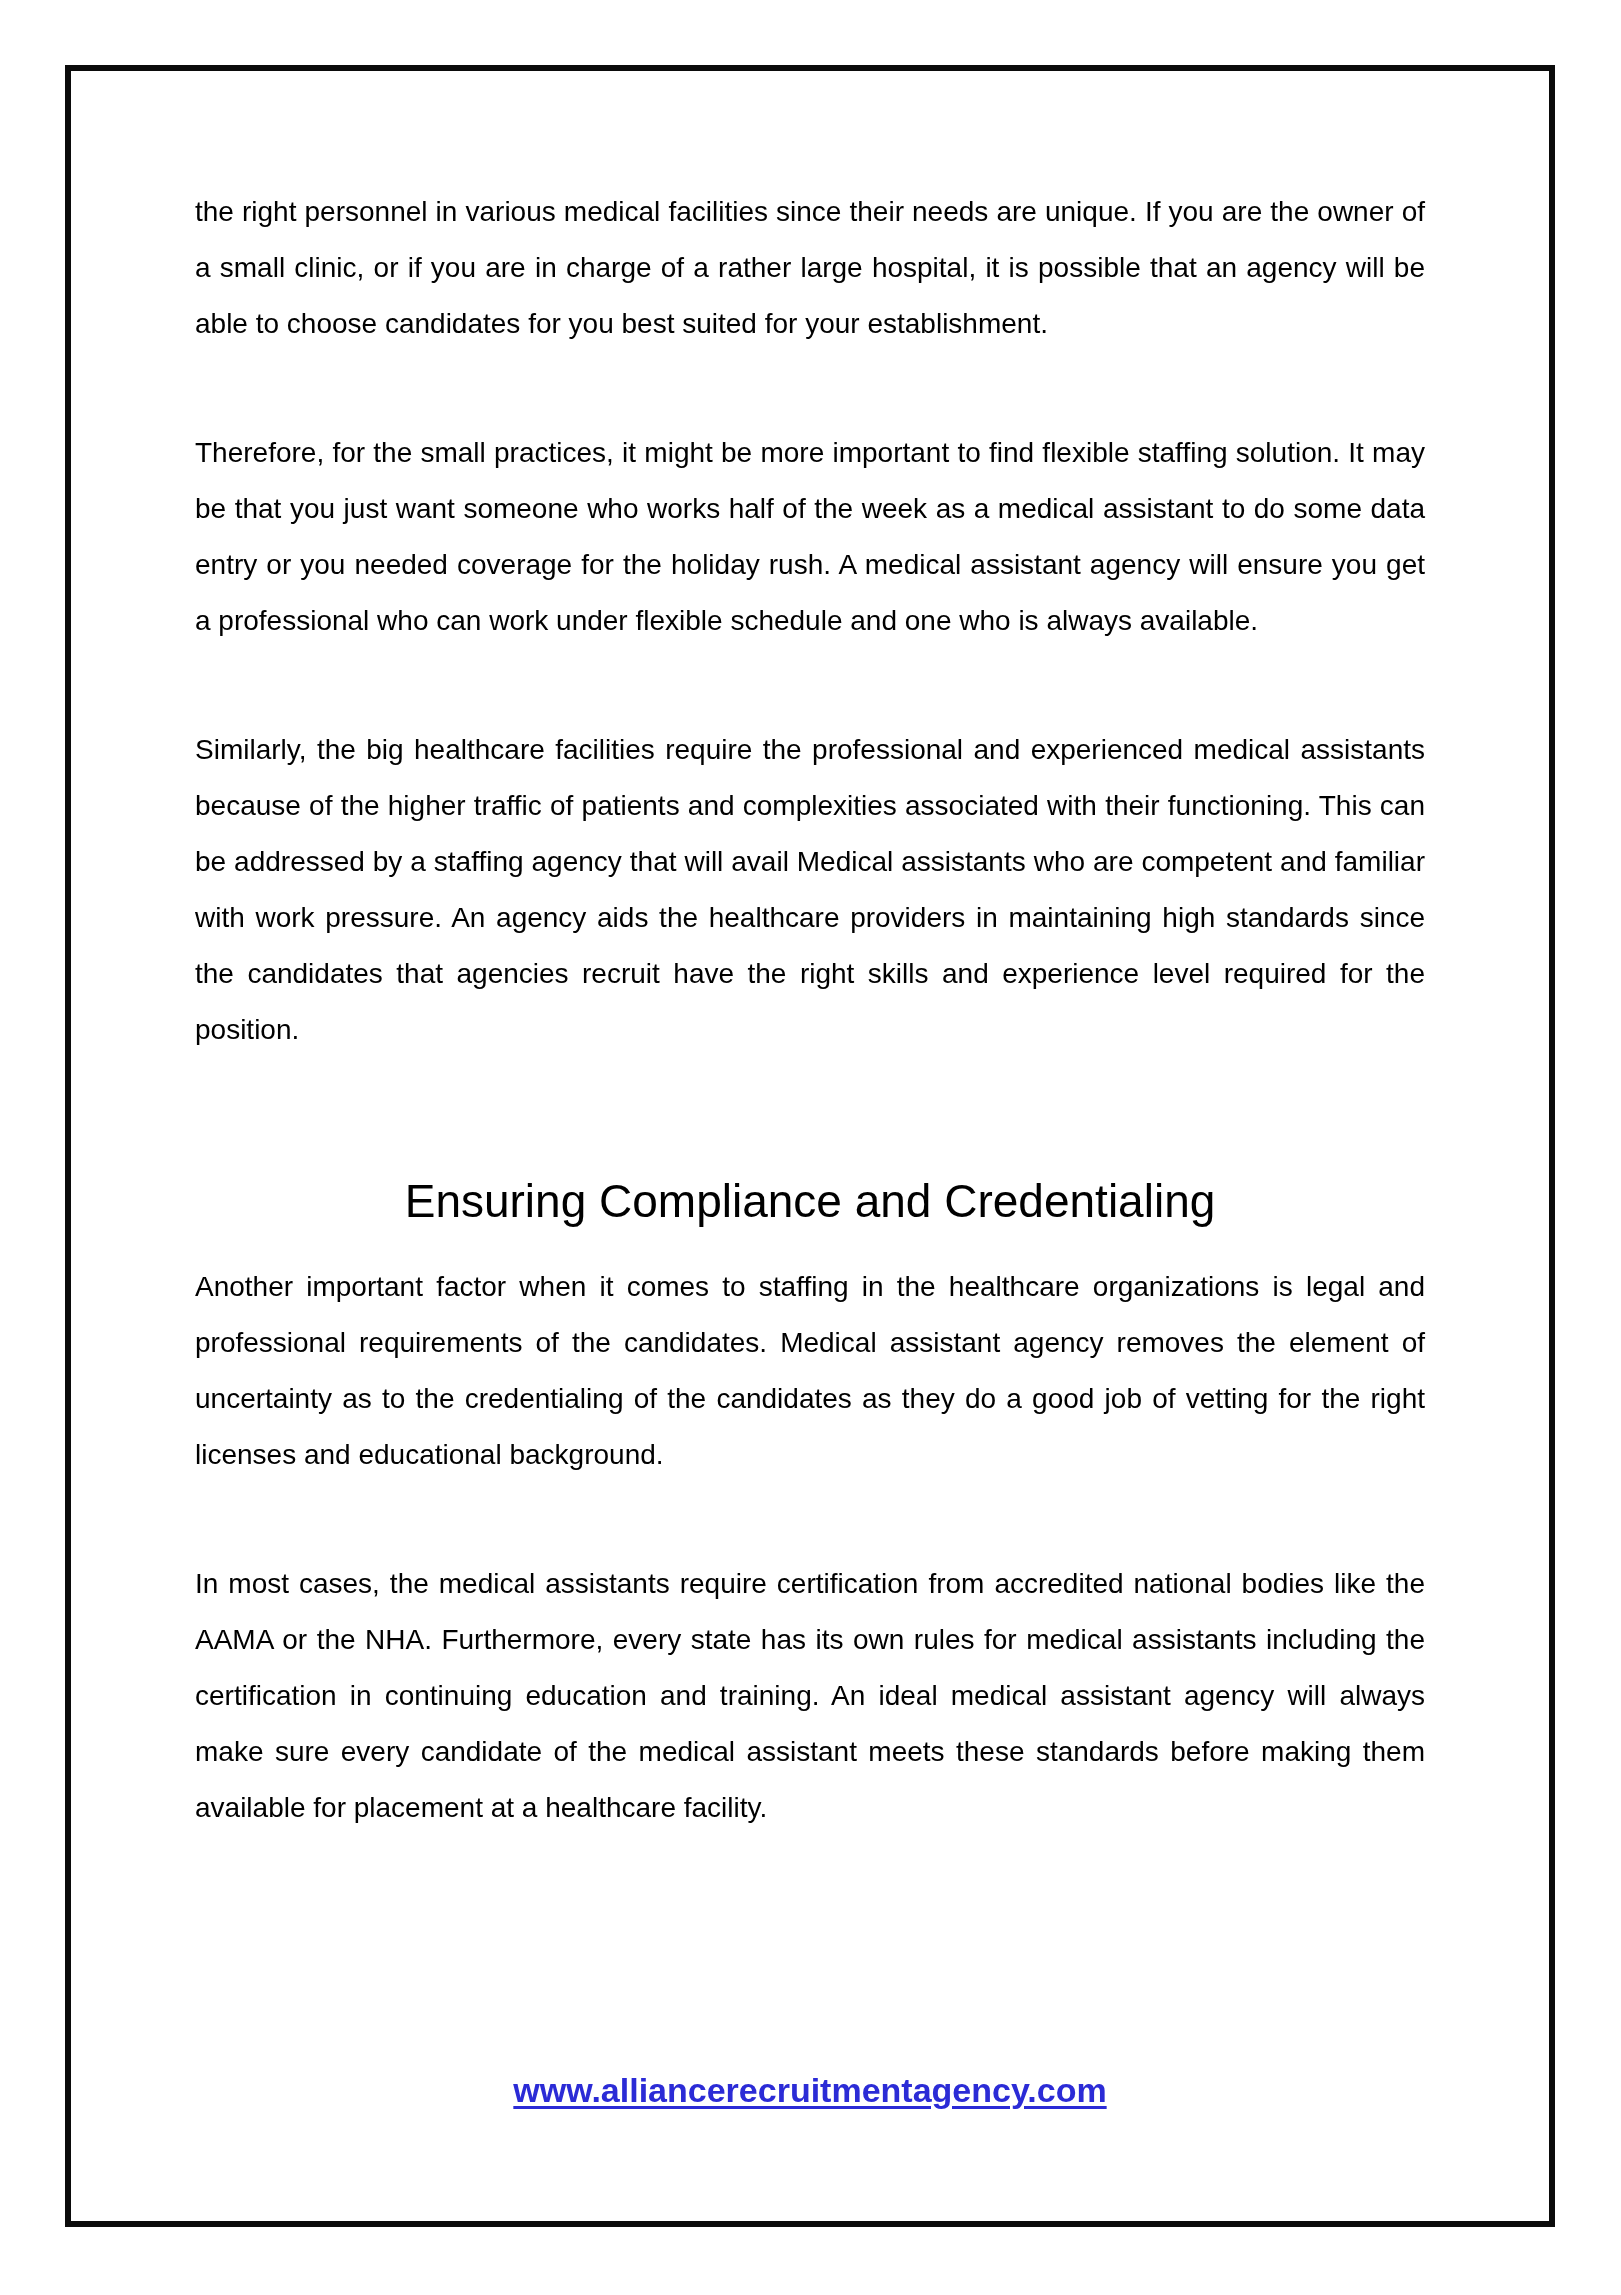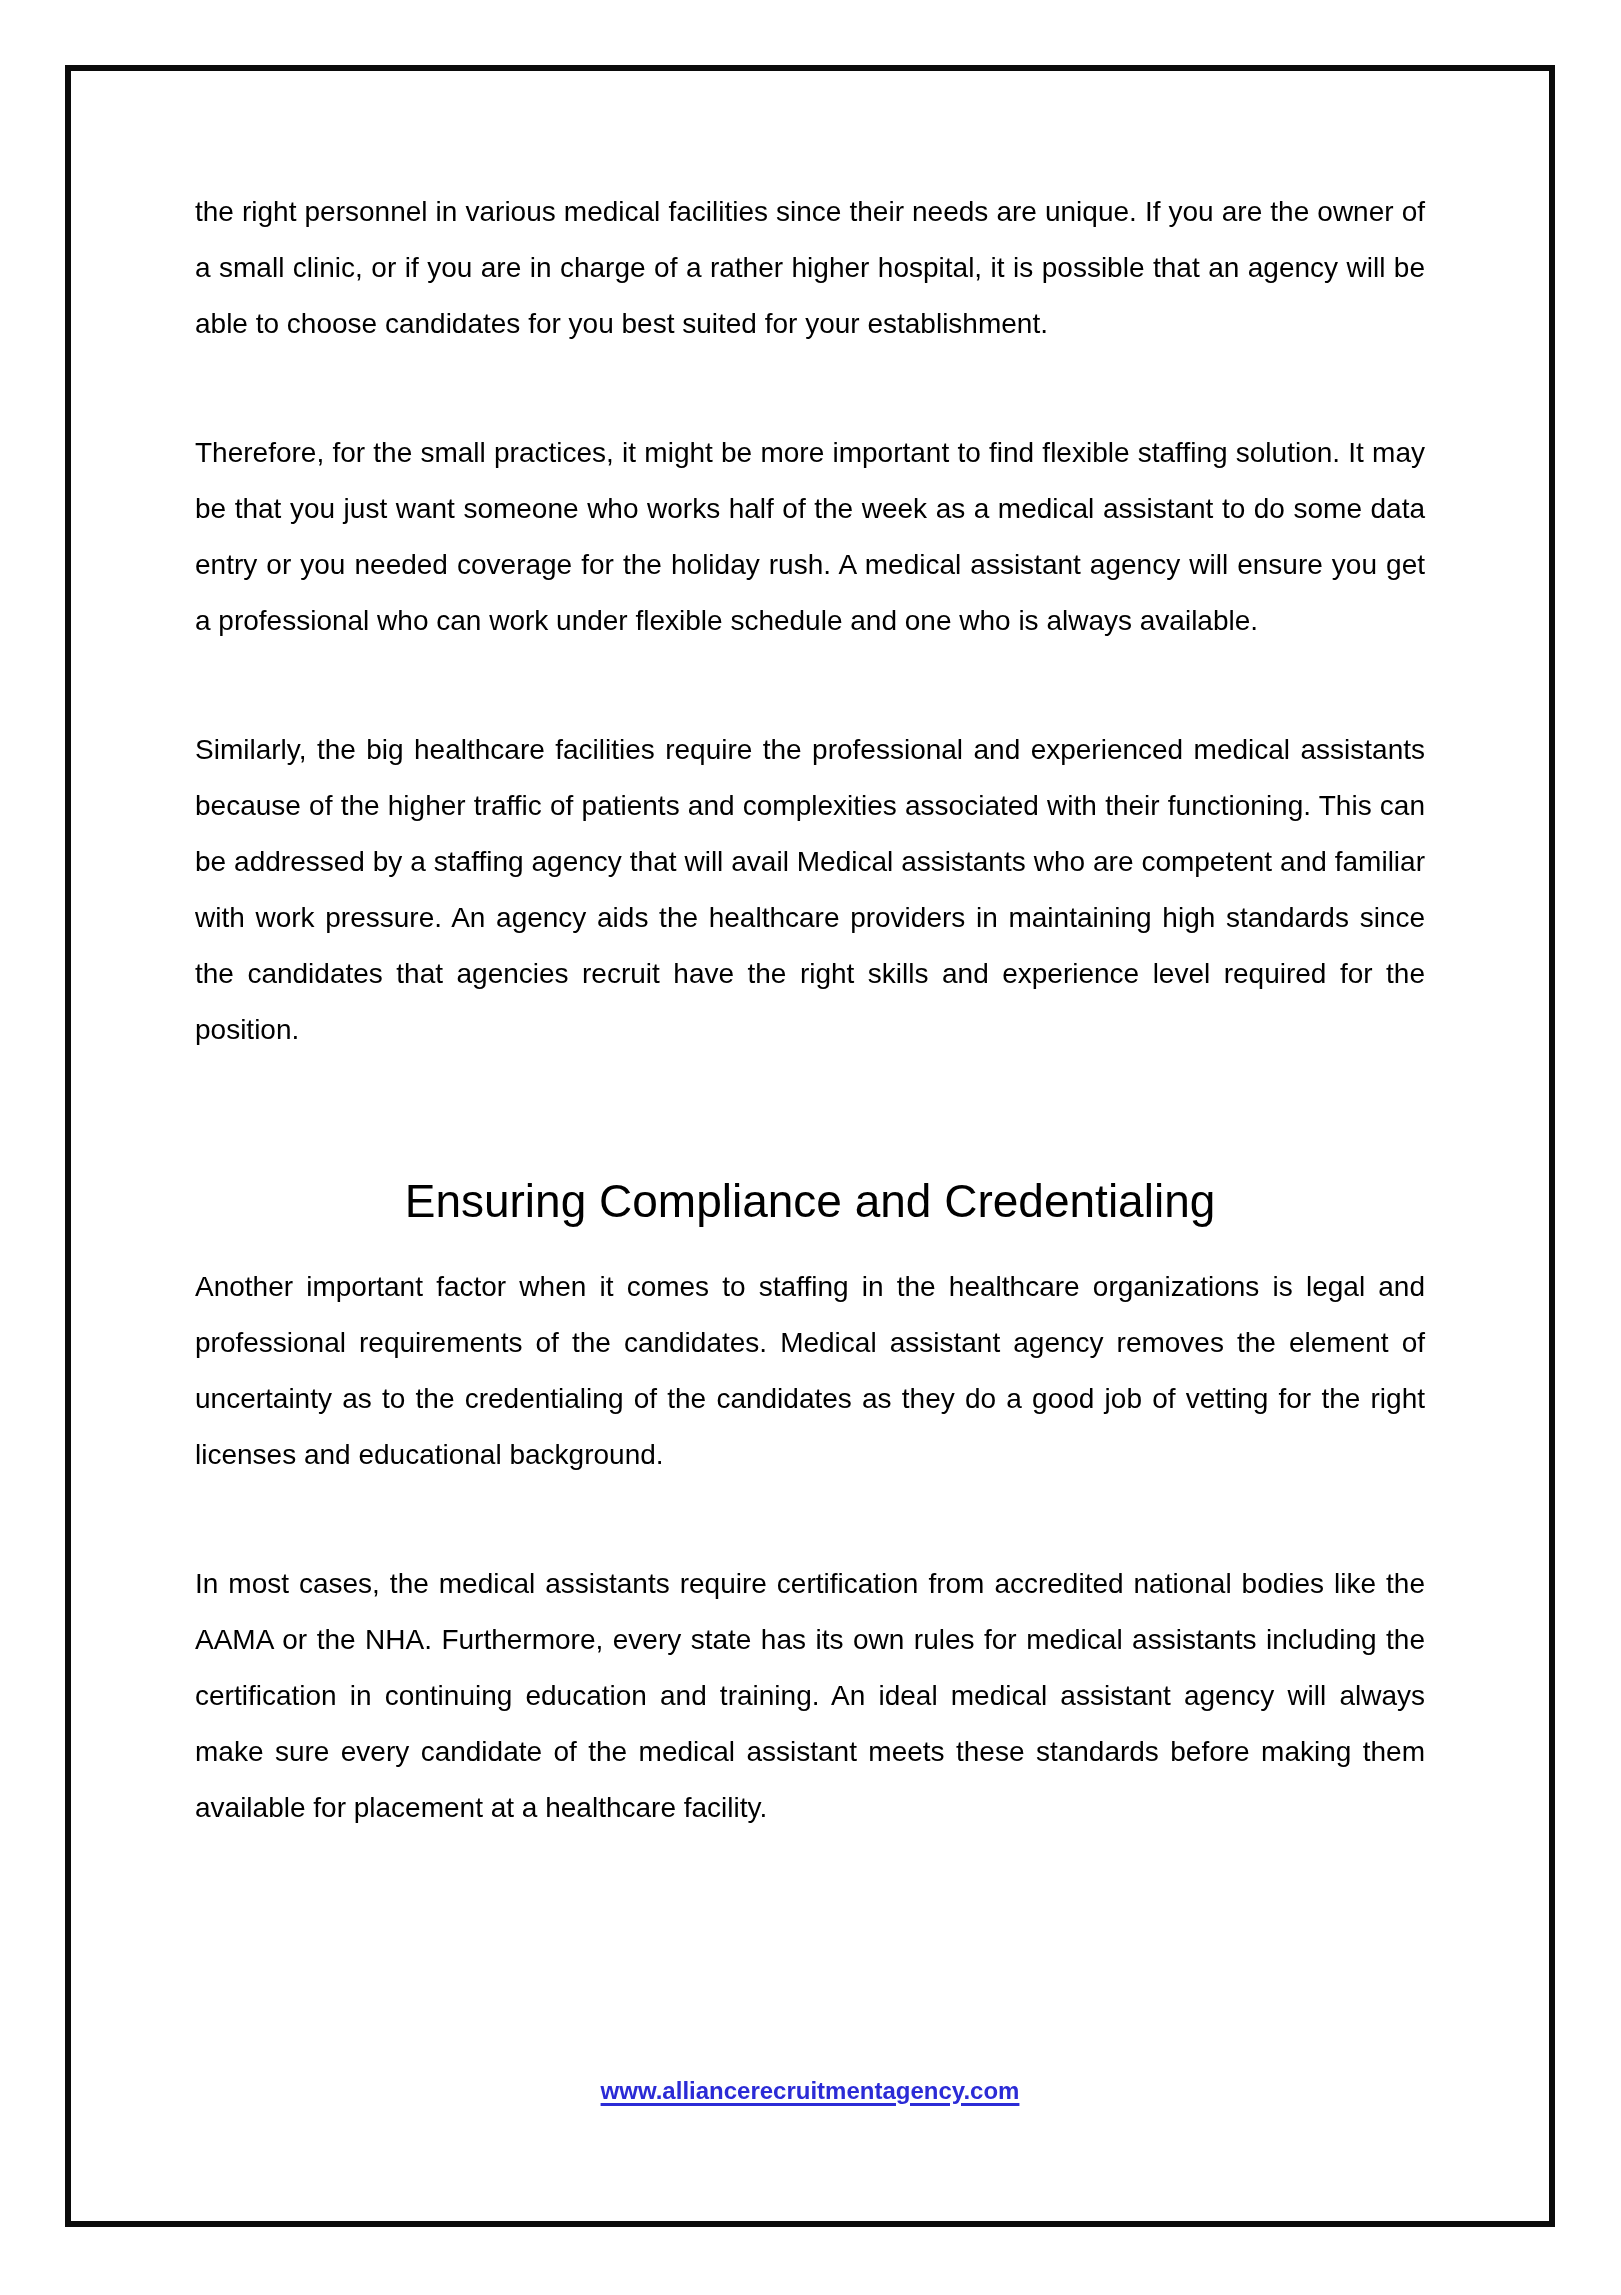--- a/index.html
+++ b/index.html
@@ -44,38 +44,38 @@
     font-weight: 400;
     margin: 41px 0 28.5px 0;
     color: #000000;
     text-align: center;
   }
   .footer {
     margin: 165px 0 0 0;
     text-align: center;
   }
   .footer a.link {
-    font-size: 24px;
+    font-size: 34px;
     line-height: 33px;
     font-weight: 700;
     color: #2b2bd6;
     text-decoration: underline;
     text-decoration-thickness: 2.5px;
     text-underline-offset: 4.4px;
     cursor: pointer;
   }
 </style>
 </head>
 <body>
 
 <div class="page">
   <div class="frame">
     <div class="content">
 
-      <p class="body">the right personnel in various medical facilities since their needs are unique. If you are the owner of a small clinic, or if you are in charge of a rather higher hospital, it is possible that an agency will be able to choose candidates for you best suited for your establishment.</p>
+      <p class="body">the right personnel in various medical facilities since their needs are unique. If you are the owner of a small clinic, or if you are in charge of a rather large hospital, it is possible that an agency will be able to choose candidates for you best suited for your establishment.</p>
 
       <p class="body">Therefore, for the small practices, it might be more important to find flexible staffing solution. It may be that you just want someone who works half of the week as a medical assistant to do some data entry or you needed coverage for the holiday rush. A medical assistant agency will ensure you get a professional who can work under flexible schedule and one who is always available.</p>
 
       <p class="body">Similarly, the big healthcare facilities require the professional and experienced medical assistants because of the higher traffic of patients and complexities associated with their functioning. This can be addressed by a staffing agency that will avail Medical assistants who are competent and familiar with work pressure. An agency aids the healthcare providers in maintaining high standards since the candidates that agencies recruit have the right skills and experience level required for the position.</p>
 
       <h1 class="heading">Ensuring Compliance and Credentialing</h1>
 
       <p class="body">Another important factor when it comes to staffing in the healthcare organizations is legal and professional requirements of the candidates. Medical assistant agency removes the element of uncertainty as to the credentialing of the candidates as they do a good job of vetting for the right licenses and educational background.</p>
 
       <p class="body">In most cases, the medical assistants require certification from accredited national bodies like the AAMA or the NHA. Furthermore, every state has its own rules for medical assistants including the certification in continuing education and training. An ideal medical assistant agency will always make sure every candidate of the medical assistant meets these standards before making them available for placement at a healthcare facility.</p>

